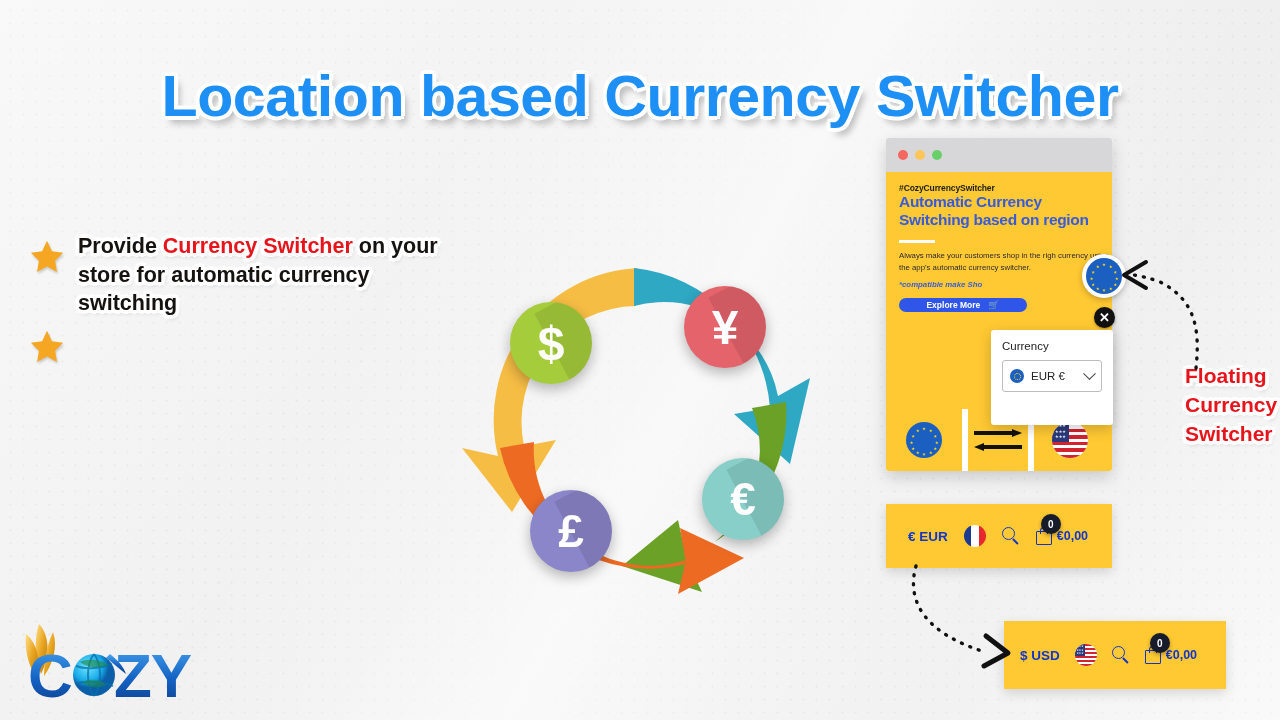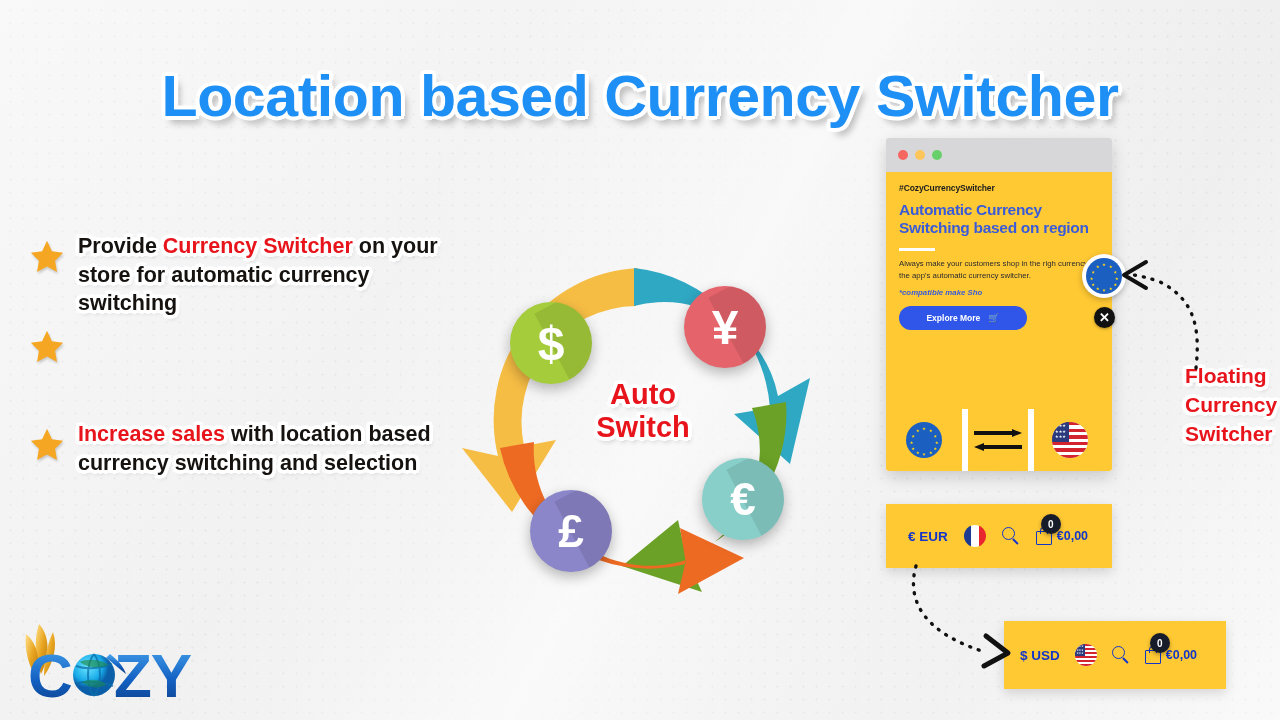--- a/index.html
+++ b/index.html
@@ -161,34 +161,33 @@
 
   #browser-body {
     position: relative;
     height: 299px;
     background: #ffc933;
     padding: 11px 13px 0 13px;
     overflow: hidden;
   }
   #hash { font-size: 8.5px; font-weight: bold; color:#1d1d1f; letter-spacing:-0.1px; }
   #mock-head {
-    margin-top: 8px;
     font-size: 15.5px;
     font-weight: bold;
     line-height: 1.18;
     color:#3a5bd9;
     letter-spacing:-0.3px;
   }
   #mock-rule { width: 36px; height: 3px; background:#fff; margin: 10px 0 7px; }
   #mock-body { font-size: 7.8px; line-height: 1.62; color:#2a2a2e; width: 215px; }
   #mock-note { font-size: 7.8px; font-style: italic; font-weight: bold; color:#3a5bd9; margin-top: 5px; }
 
   #explore {
     margin-top: 9px;
-    width: 128px; height: 24px;
+    width: 128px; height: 14px;
     background:#2f56e8; border-radius: 14px;
     display:flex; align-items:center; justify-content:center; gap:8px;
     color:#fff; font-size:8.5px; font-weight:bold;
   }
 
   #mock-flags {
     position: absolute; left: 0; bottom: 0;
     width: 226px; height: 62px;
     display: flex; align-items: center;
   }
@@ -331,28 +330,20 @@
       <span>Provide </span><span class="hl">Currency Switcher</span><span> on your store for automatic currency switching</span>
     </div>
   </div>
 
   <div class="bullet" id="b2">
     <svg class="star" viewBox="0 0 24 24">
       <path d="M12 1.8l3.1 6.5 7.1 1-5.1 5 1.2 7.1L12 18l-6.3 3.4 1.2-7.1-5.1-5 7.1-1z" fill="#f5a623"></path>
     </svg>
   </div>
 
-  <div class="bullet" id="b3">
-    <svg class="star" viewBox="0 0 24 24">
-      <path d="M12 1.8l3.1 6.5 7.1 1-5.1 5 1.2 7.1L12 18l-6.3 3.4 1.2-7.1-5.1-5 7.1-1z" fill="#f5a623"></path>
-    </svg>
-    <div class="bullet-text">
-      <span class="hl">Increase sales</span><span> with location based currency switching and selection</span>
-    </div>
-  </div>
 
   <div id="wheel">
     <svg viewBox="0 0 376 344">
 
       <path fill="#f6bd45" d="M186 18 A152 152 0 0 0 46 206 L10 198 L60 262 L104 190 L72 196 A116 116 0 0 1 184 56 Z"></path>
 
       <path fill="#2fa8c4" d="M196 18 A152 152 0 0 1 332 158 L296 164 L352 214 L372 128 L340 146 A116 116 0 0 0 196 56 Z" transform="translate(-14,0)"></path>
 
       <path fill="#6aa126" d="M340 166 A152 152 0 0 1 240 320 L232 284 L176 330 L256 356 L240 322 A116 116 0 0 0 306 172 Z" transform="translate(-6,-14)"></path>
 
@@ -365,24 +356,20 @@
     <div class="coin" id="coin-jpy">
       <span>¥</span>
     </div>
     <div class="coin" id="coin-eur">
       <span>€</span>
     </div>
     <div class="coin" id="coin-gbp">
       <span>£</span>
     </div>
 
-    <div id="wheel-center">
-      <div>Auto</div>
-      <div>Switch</div>
-    </div>
   </div>
 
   <div id="browser">
     <div id="browser-bar">
       <span class="dot r"></span>
       <span class="dot y"></span>
       <span class="dot g"></span>
     </div>
     <div id="browser-body">
       <div id="hash">#CozyCurrencySwitcher</div>
@@ -452,20 +439,28 @@
           <i style="left:3.8px; top:19px;"></i>
         <i style="left:5.4px; top:12.5px;"></i>
           <i style="left:10px; top:7px;"></i>
       </div>
     </div>
   </div>
   <div id="close-btn">
     <span>✕</span>
   </div>
 
+  <div id="curr-card">
+    <div id="curr-label">Currency</div>
+    <div id="curr-select">
+      <span id="curr-flag"></span>
+      <span id="curr-val">EUR €</span>
+      <span id="chev"></span>
+    </div>
+  </div>
 
   <div id="float-label">Floating Currency Switcher</div>
 
   <div class="bar" id="bar-eur">
     <span class="bar-code">€ EUR</span>
     <span class="bar-flag fr"></span>
     <span class="mag">
         <span class="ring"></span>
         <span class="hdl"></span>
       </span>

